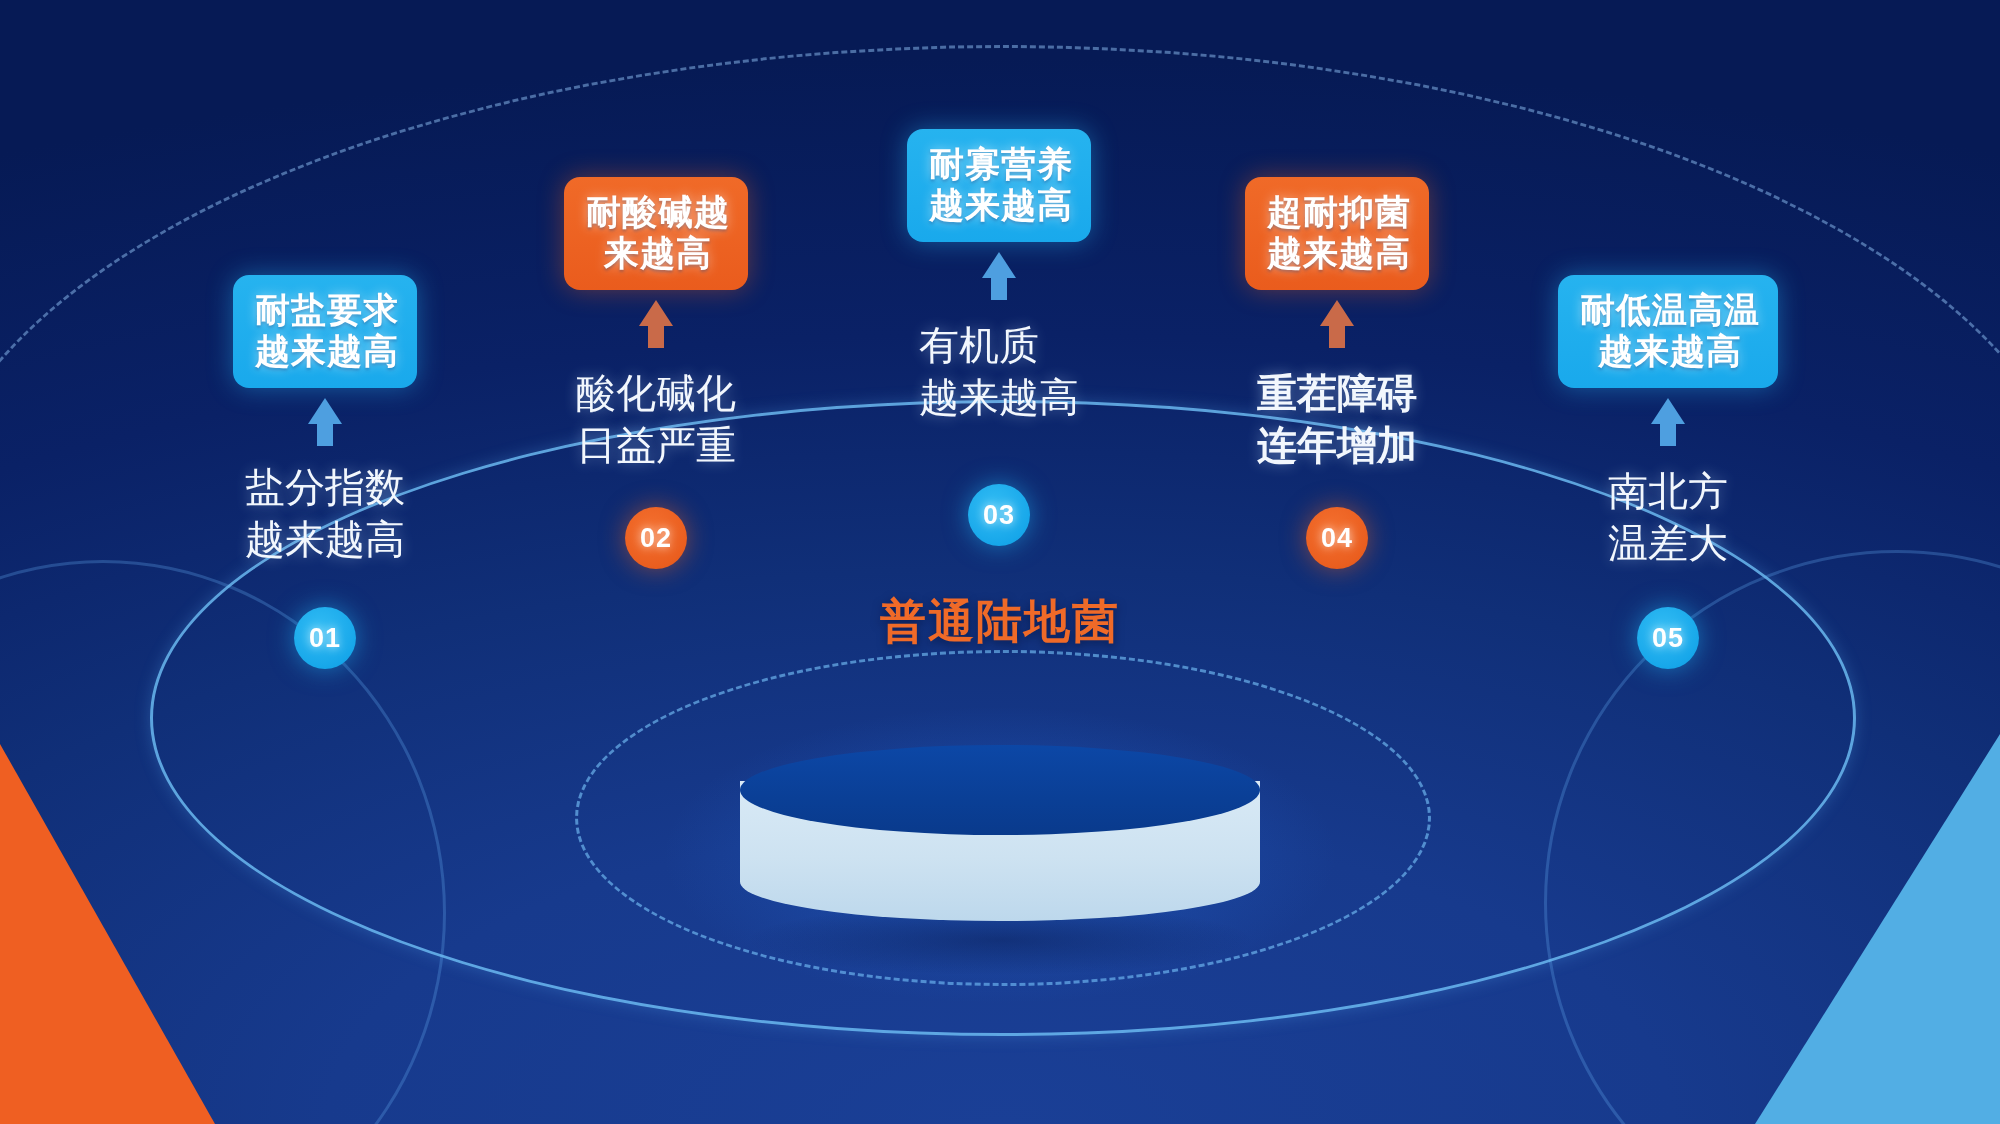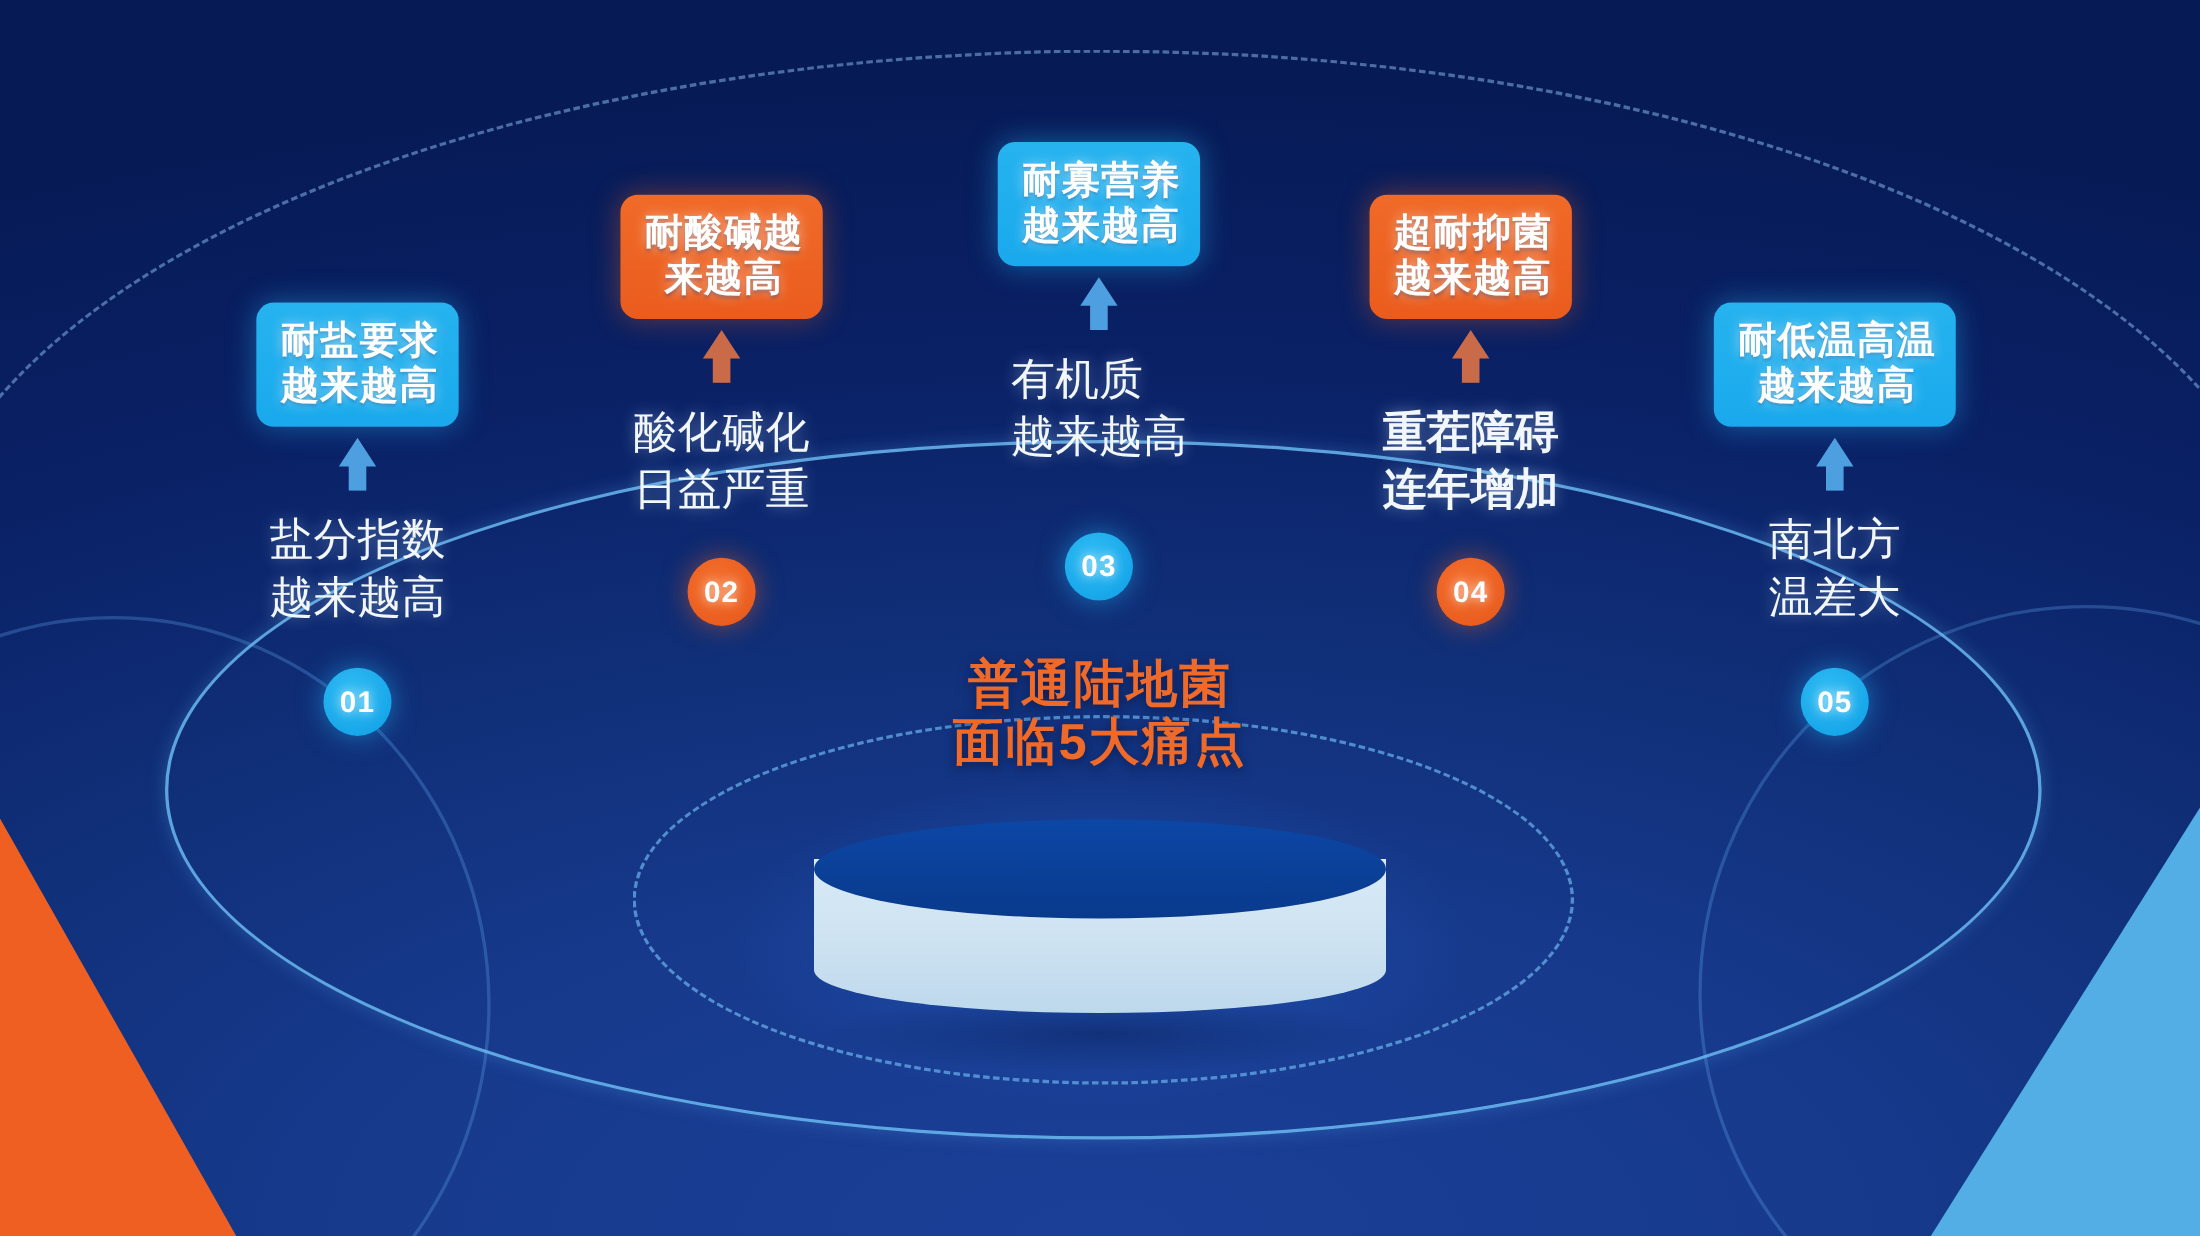--- a/index.html
+++ b/index.html
@@ -238,33 +238,32 @@
 
   <div id="podium">
     <div class="glow"></div>
     <div class="shadow"></div>
     <div class="body"></div>
     <div class="top"></div>
   </div>
 
   <div id="center-title">
     <div>普通陆地菌</div>
-    <div>面临5大痛点</div>
   </div>
 
   <div class="node" style="left:325px; top:275px; width:0;">
     <div class="badge cyan">
       <div>耐盐要求</div>
       <div>越来越高</div>
     </div>
     <div class="arrow cyan" style="top:123px;">
       <div class="head"></div>
         <div class="stem"></div>
     </div>
-    <div class="caption" style="top:190px;">
+    <div class="caption" style="top:190px;font-family:Liberation Mono, monospace;">
       <div>盐分指数</div>
       <div>越来越高</div>
     </div>
     <div class="num cyan" style="top:332px;">
       <span>01</span>
     </div>
   </div>
 
   <div class="node" style="left:656px; top:177px; width:0;">
     <div class="badge orange">

